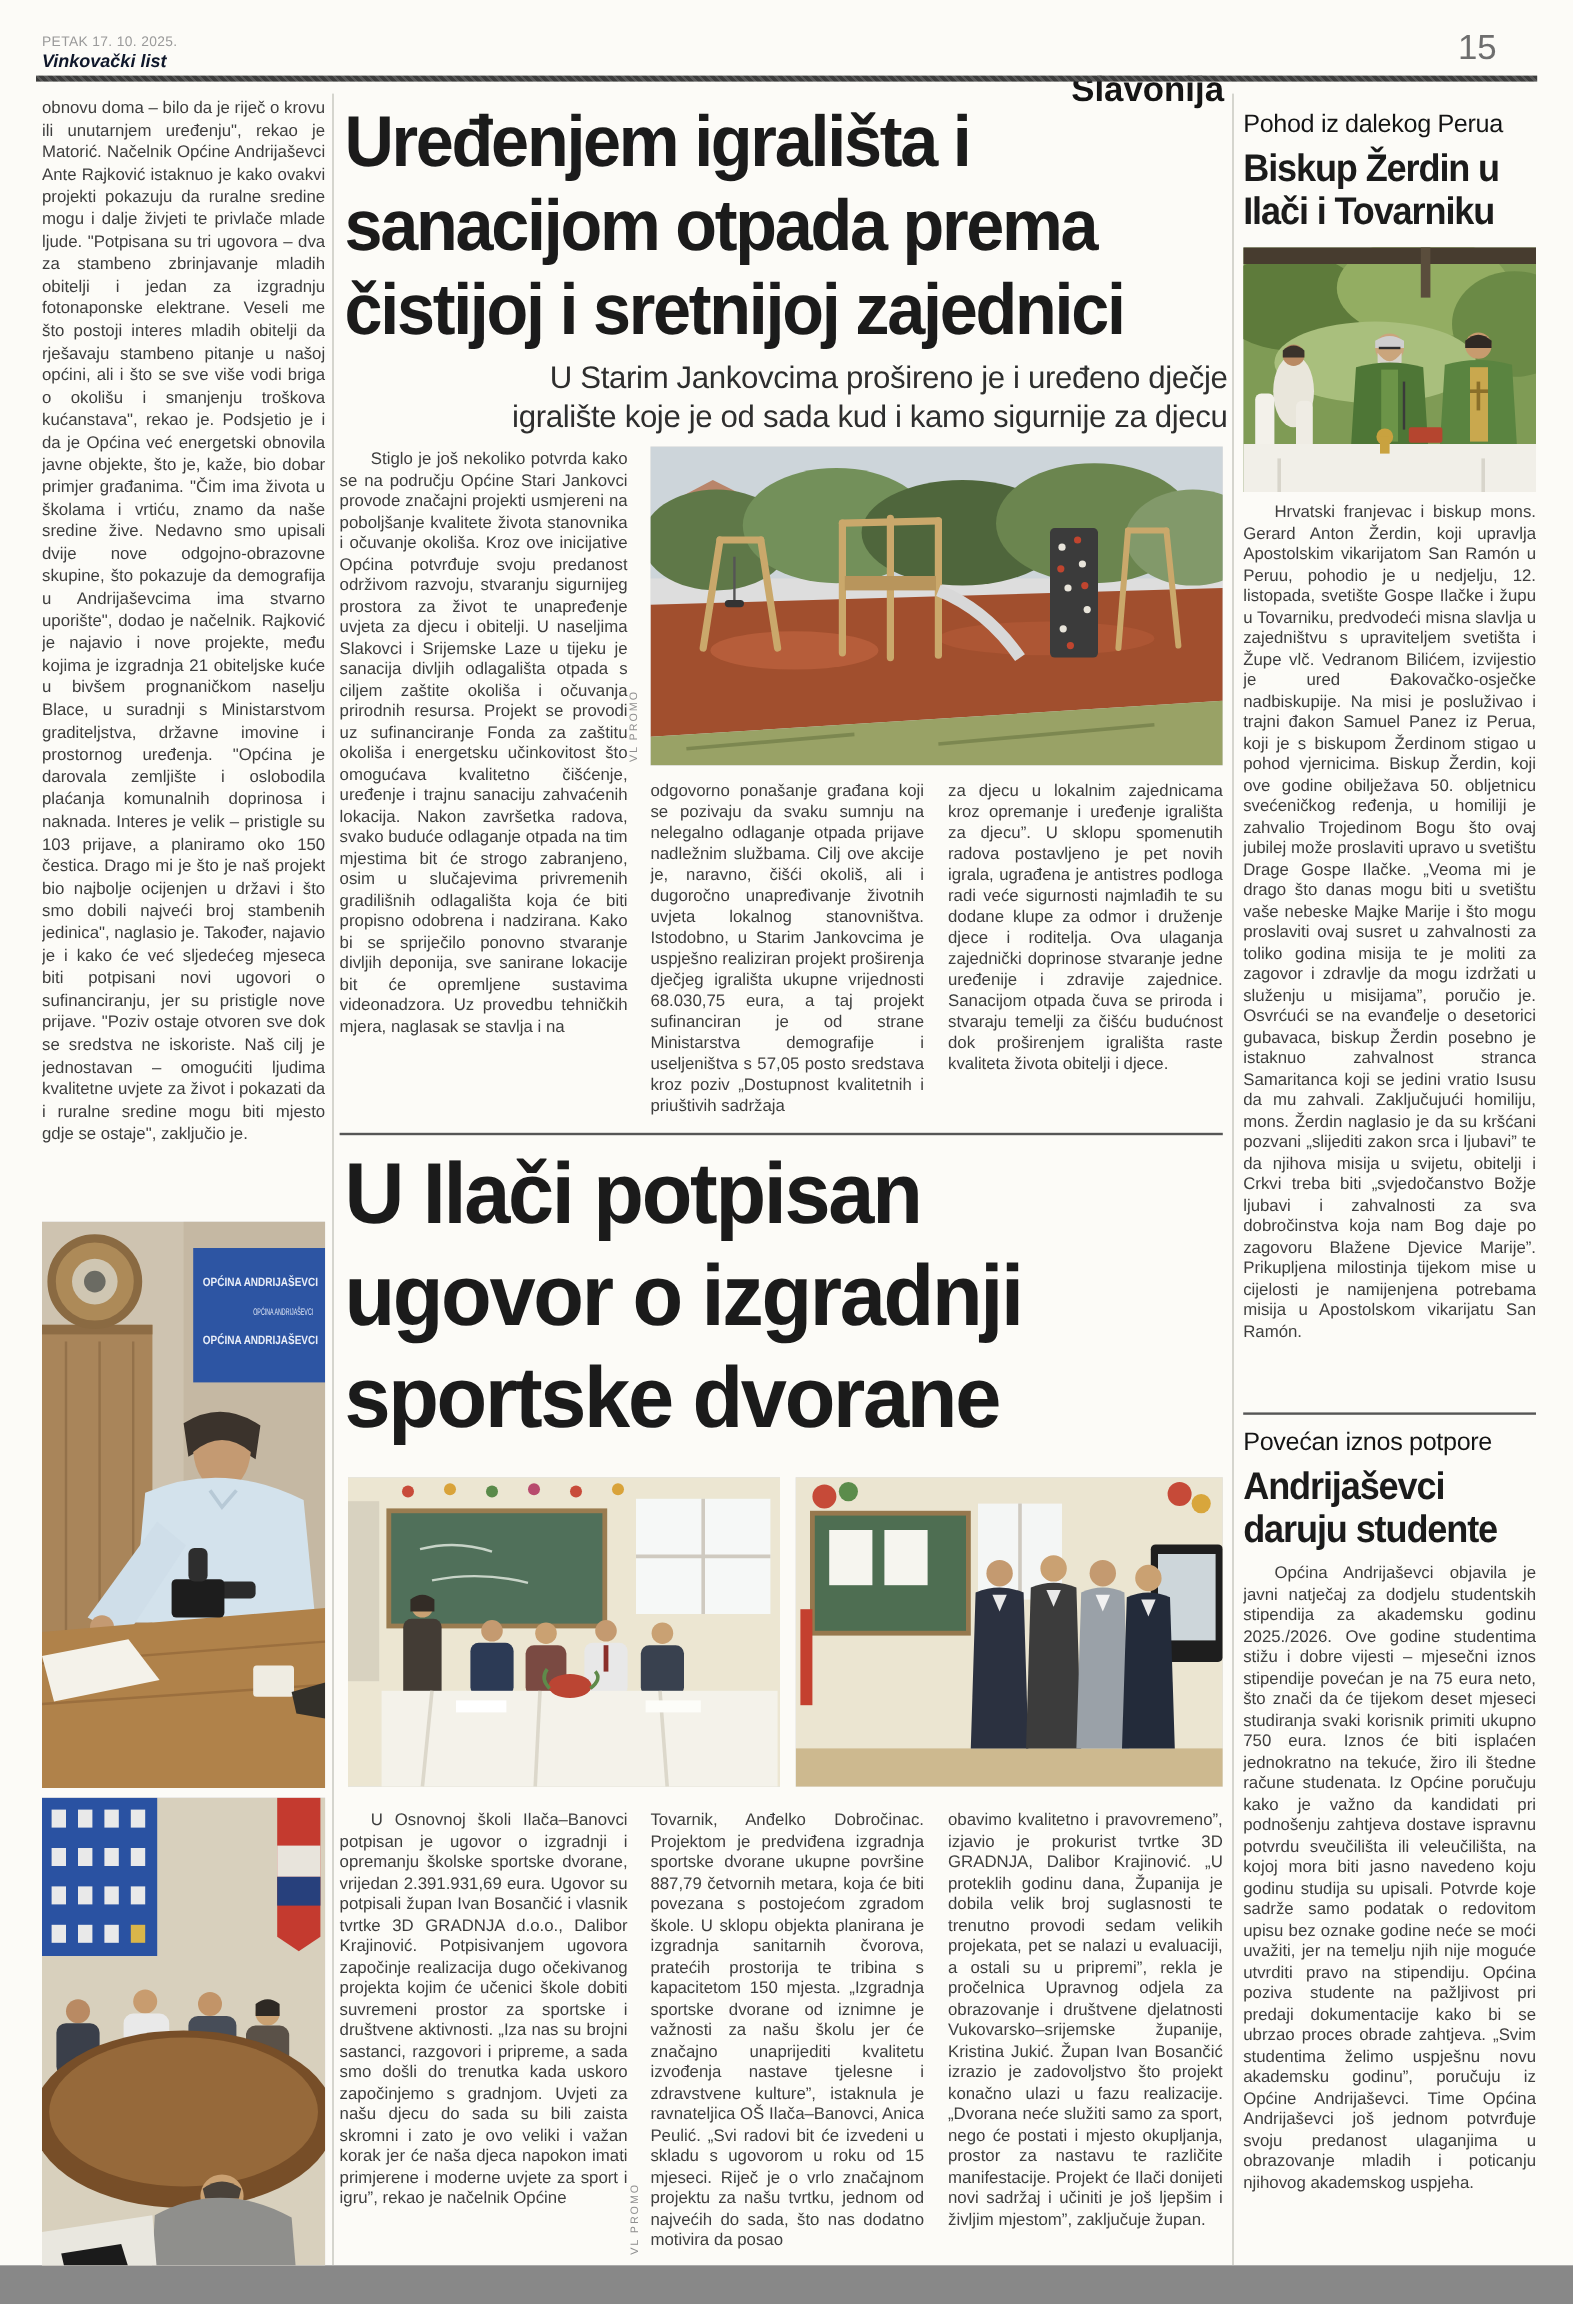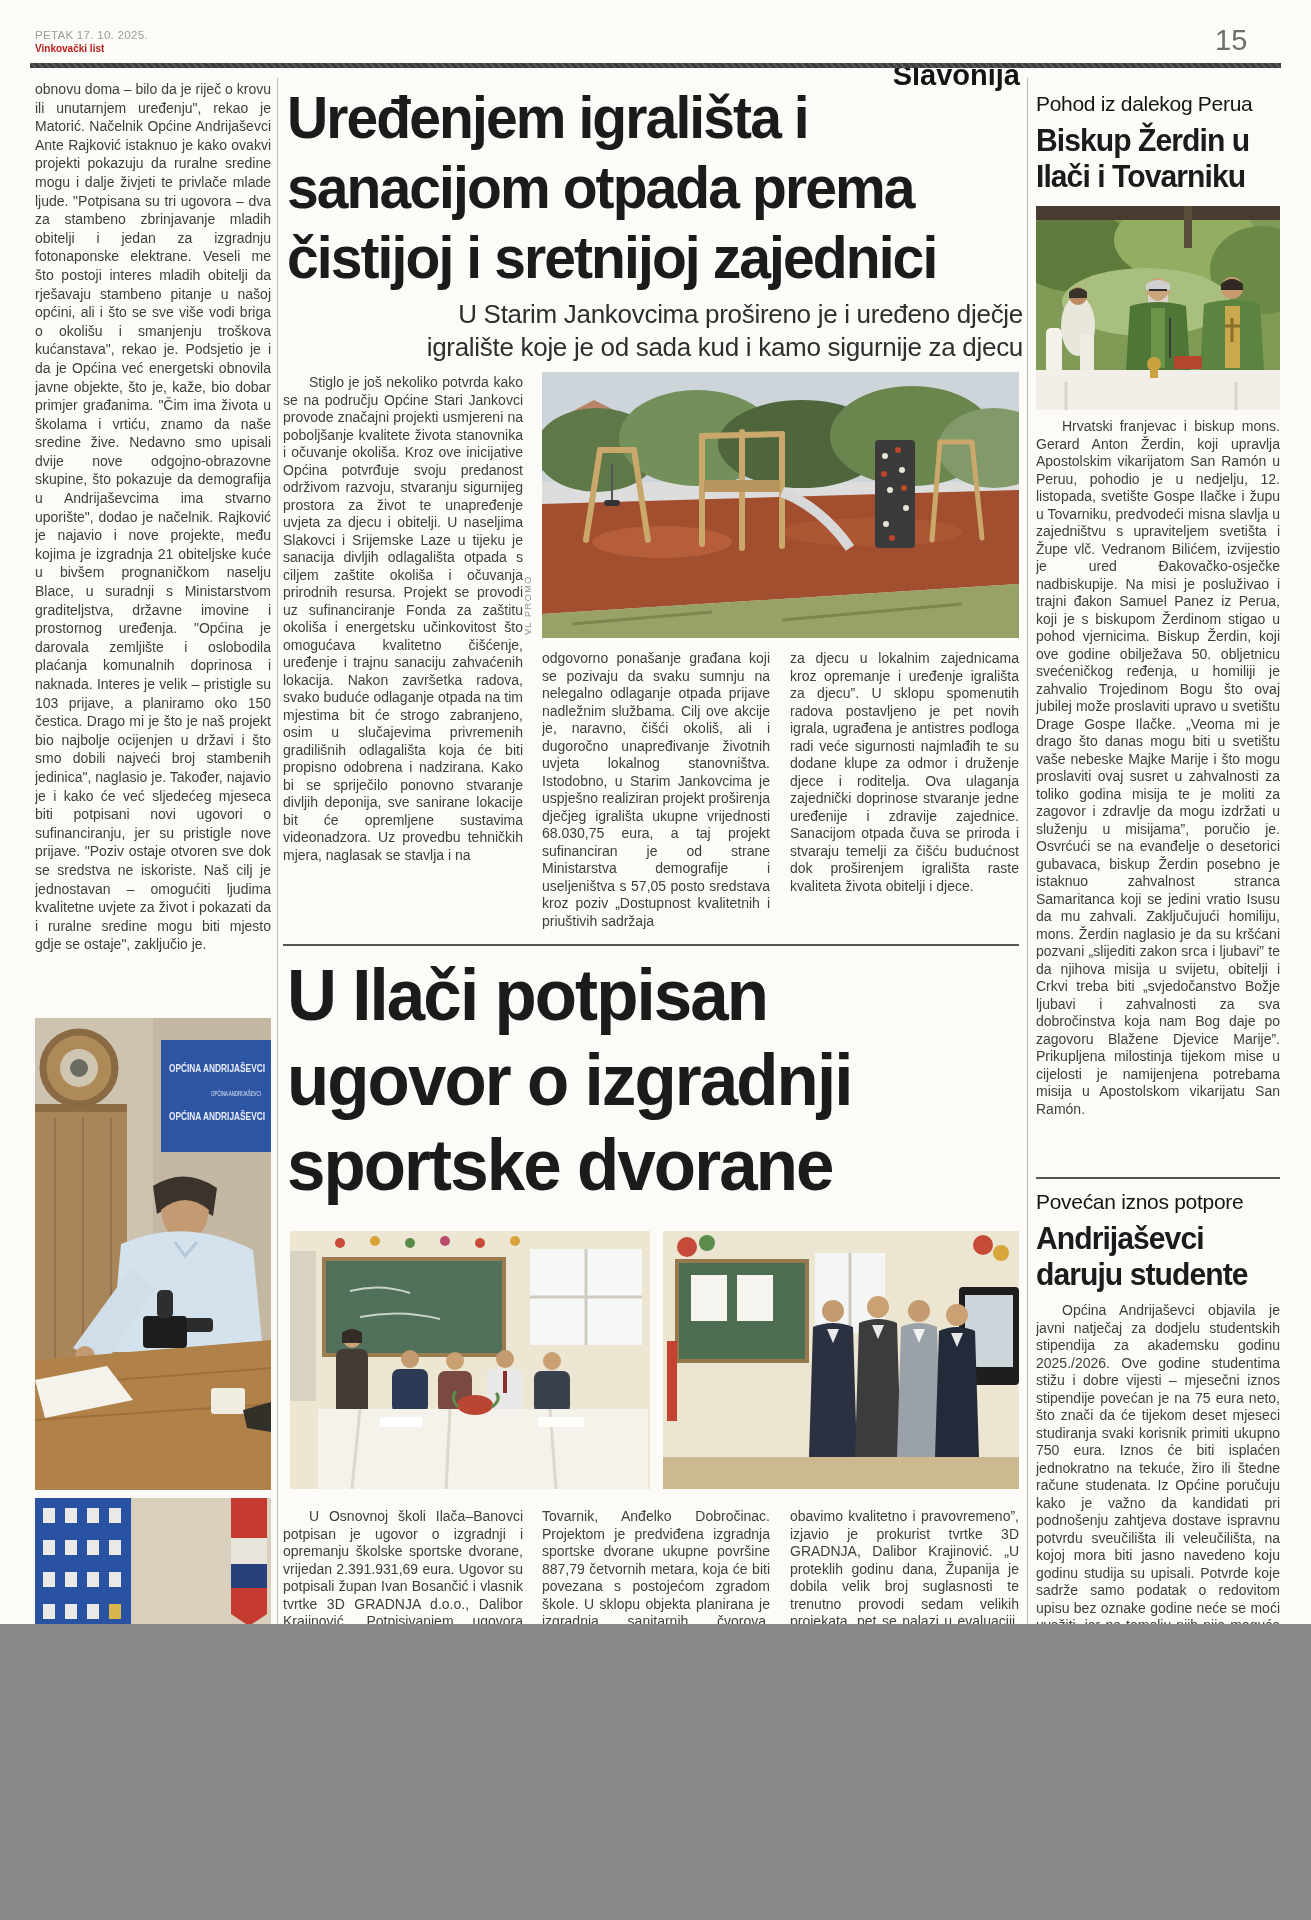--- a/index.html
+++ b/index.html
@@ -1,20 +1,20 @@
 <!DOCTYPE html>
 <html><head>
 <meta charset="utf-8">
 <style>
   html,body{margin:0;padding:0;background:#888;}
-  .page{position:relative;width:1311px;height:1624px;margin:0 auto;background:#fcfbf7;
+  .page{position:relative;width:1311px;height:1888px;margin:0 auto;background:#fcfbf7;
         font-family:"Liberation Sans","DejaVu Sans",sans-serif;color:#3e3e3e;overflow:hidden;}
   .abs{position:absolute;}
   .date-line{font-size:11.5px;color:#9a9a9a;letter-spacing:.3px;}
-  .masthead{font-size:10px;font-weight:bold;color:#b91c1c;}
+  .masthead{font-size:15px;font-weight:bold;color:#0f172a;font-style:italic;}
   .section-name{font-size:29px;font-weight:600;color:#141414;text-align:right;margin-top:35px;}
   .page-num{font-size:29px;font-weight:400;color:#6e6e6e;text-align:left;}
   .header-rule{height:5px;background:repeating-linear-gradient(45deg,#3c3c3c 0 3px,#585858 3px 5px);}
   .vrule{width:1px;background:#bcbcb4;}
   .hrule{height:2px;background:#565656;}
   .body-text{font-size:14px;line-height:17.5px;text-align:justify;color:#3e3e3e;overflow:hidden;}
   .left-col-text{font-size:14px;line-height:18.6px;}
   .first-par{text-indent:26px;}
   .headline{font-weight:800;color:#1b1b1b;letter-spacing:-2px;white-space:pre-line;
             transform:scaleX(.95);transform-origin:0 0;}

